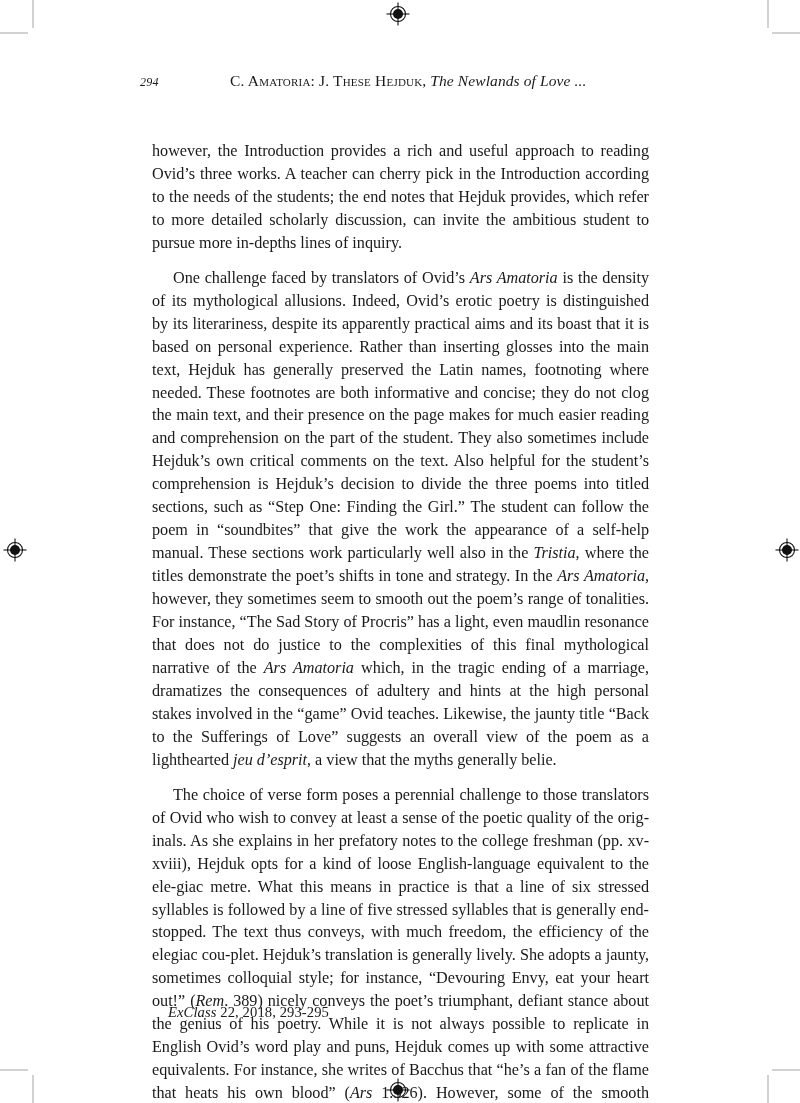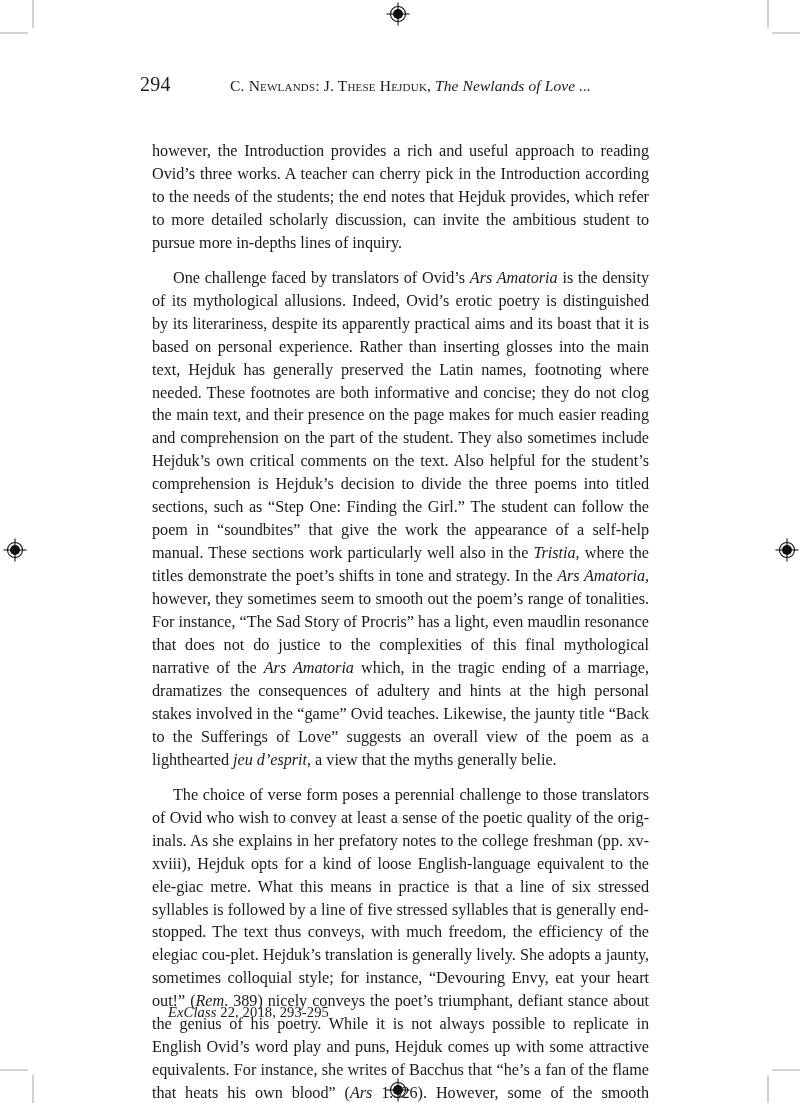--- a/index.html
+++ b/index.html
@@ -59,22 +59,23 @@
     top: 72px;
     left: 0;
     width: 520px;
     font-size: 15.5px;
     line-height: 1.2;
     white-space: nowrap;
   }
   .folio {
     display: inline-block;
     width: 90px;
-    font-size: 20px;
+    font-size: 12px;
     letter-spacing: 0.2px;
+    font-style: italic;
   }
   .rh-title {
     letter-spacing: 0.1px;
   }
   .sc {
     font-variant: small-caps;
     letter-spacing: 0.2px;
   }
   .it { font-style: italic; }
 
@@ -148,21 +149,21 @@
     <circle cx="13" cy="13" r="7.5" fill="none" stroke="#111" stroke-width="1.1"></circle>
     <circle cx="13" cy="13" r="5" fill="#111"></circle>
     <line x1="13" y1="1.5" x2="13" y2="24.5" stroke="#111" stroke-width="1.1"></line>
     <line x1="1.5" y1="13" x2="24.5" y2="13" stroke="#111" stroke-width="1.1"></line>
   </svg>
 </div>
 
 <div class="page">
 
   <div class="running-head">
-    <span class="folio">294</span><span class="rh-title"><span class="sc">C. Newlands</span><span>: </span><span class="sc">J. These Hejduk</span><span>, </span><span class="it">The Newlands of Love ...</span></span>
+    <span class="folio">294</span><span class="rh-title"><span class="sc">C. Amatoria</span><span>: </span><span class="sc">J. These Hejduk</span><span>, </span><span class="it">The Newlands of Love ...</span></span>
   </div>
 
   <div class="body-text">
 
     <p><span>however, the Introduction provides a rich and useful approach to reading Ovid’s three works. A teacher can cherry pick in the Introduction according to the needs of the students; the end notes that Hejduk provides, which refer to more detailed scholarly discussion, can invite the ambitious student to pursue more in-depths lines of inquiry.</span></p>
 
     <p class="indent"><span>One challenge faced by translators of Ovid’s </span><span class="it">Ars Amatoria</span><span> is the density of its mythological allusions. Indeed, Ovid’s erotic poetry is distinguished by its literariness, despite its apparently practical aims and its boast that it is based on personal experience. Rather than inserting glosses into the main text, Hejduk has generally preserved the Latin names, footnoting where needed.  These footnotes are both informative and concise; they do not clog the main text, and their presence on the page makes for much easier reading and comprehension on the part of the student. They also sometimes include Hejduk’s own critical comments on the text.  Also helpful for the student’s comprehension is Hejduk’s decision to divide the three poems into titled sections, such as “Step One: Finding the Girl.”  The student can follow the poem in “soundbites” that give the work the appearance of a self-help manual. These sections work particularly well also in the </span><span class="it">Tristia</span><span>, where the titles demonstrate the poet’s shifts in tone and strategy.  In the </span><span class="it">Ars Amatoria,</span><span> however, they sometimes seem to smooth out the poem’s range of tonalities.  For instance, “The Sad Story of Procris” has a light, even maudlin resonance that does not do justice to the complexities of this final mythological narrative of the </span><span class="it">Ars Amatoria</span><span> which, in the tragic ending of a marriage, dramatizes the consequences of adultery and hints at the high personal stakes involved in the “game” Ovid teaches.  Likewise, the jaunty title “Back to the Sufferings of Love” suggests an overall view of the poem as a lighthearted </span><span class="it">jeu d’esprit</span><span>, a view that the myths generally belie.</span></p>
 
     <p class="indent"><span>The choice of verse form poses a perennial challenge to those translators of Ovid who wish to convey at least a sense of the poetic quality of the orig-inals. As she explains in her prefatory notes to the college freshman (pp. xv-xviii), Hejduk opts for a kind of loose English-language equivalent to the ele-giac metre. What this means in practice is that a line of six stressed syllables is followed by a line of five stressed syllables that is generally end-stopped. The text thus conveys, with much freedom, the efficiency of the elegiac cou-plet. Hejduk’s translation is generally lively.  She adopts a jaunty, sometimes colloquial style; for instance, “Devouring Envy, eat your heart out!” (</span><span class="it">Rem</span><span>. 389) nicely conveys the poet’s triumphant, defiant stance about the genius of his poetry.  While it is not always possible to replicate in English Ovid’s word play and puns, Hejduk comes up with some attractive equivalents.  For instance, she writes of Bacchus that “he’s a fan of the flame that heats his own blood” (</span><span class="it">Ars</span><span> 1.526). However, some of the smooth sophistication and the semantic complexity of Ovid’s verses are sacrificed here to readability. But my own reading of the </span><span class="it">Ars Amatoria</span><span> is admittedly more serious than</span></p>
 

